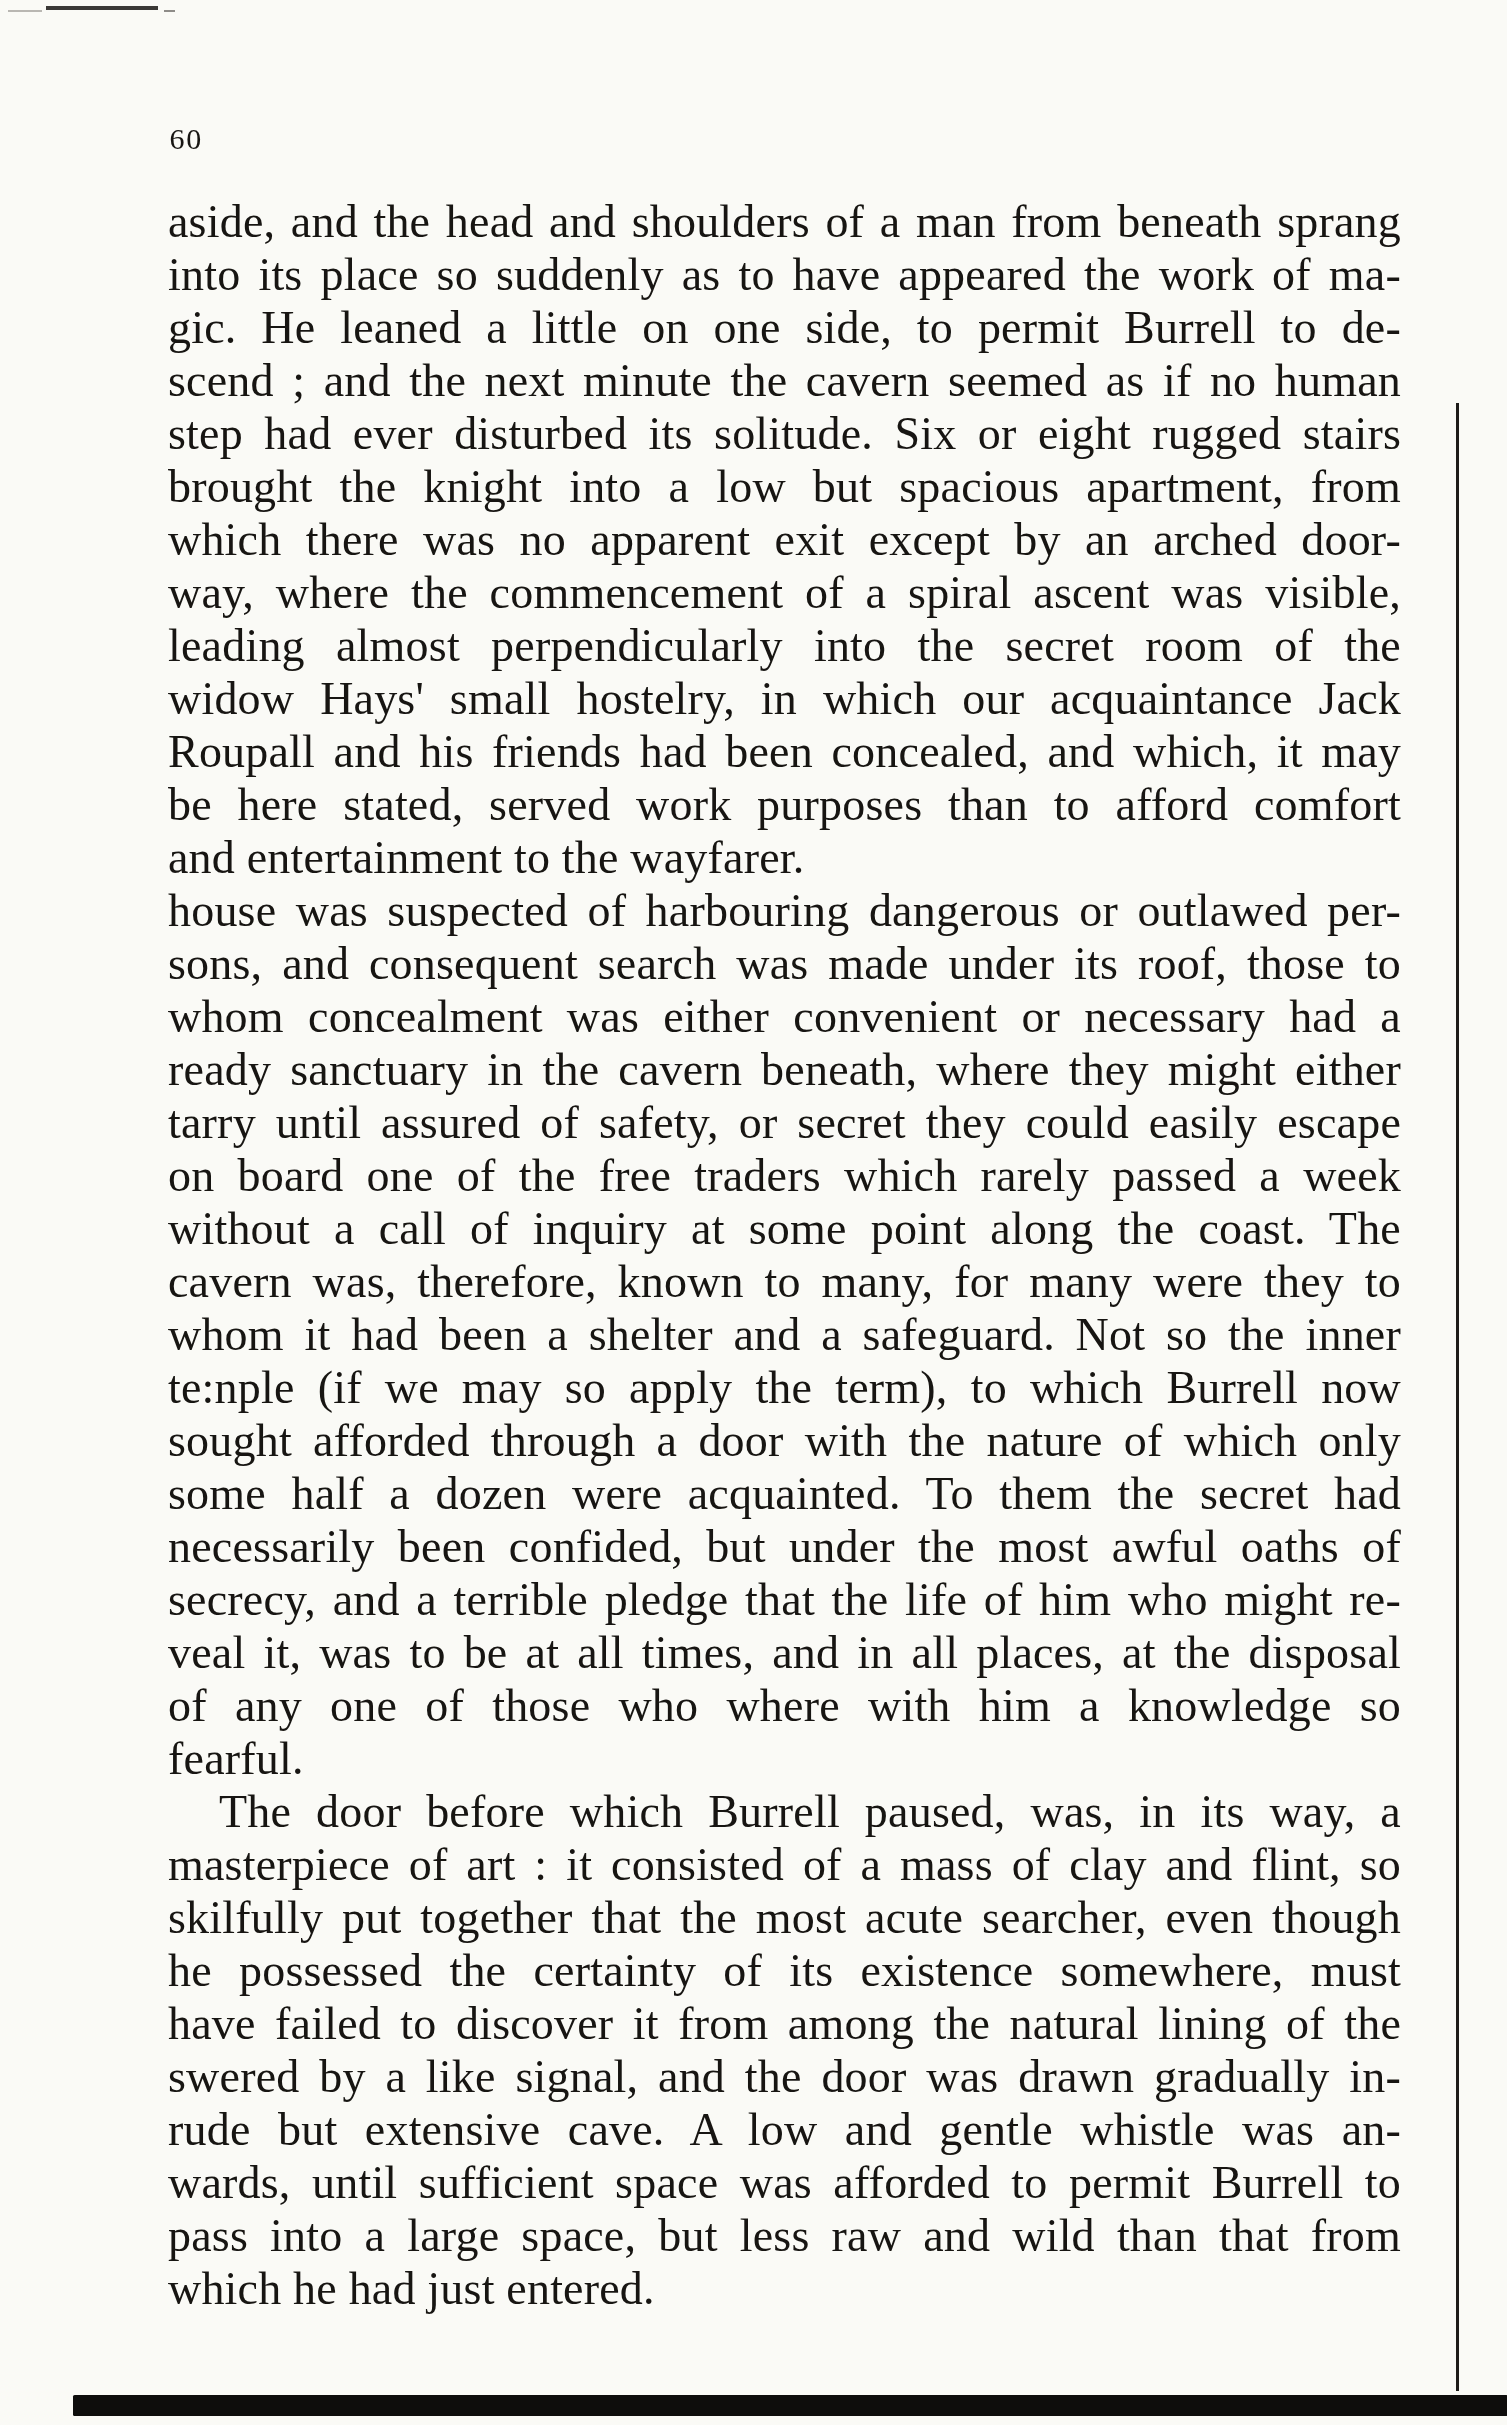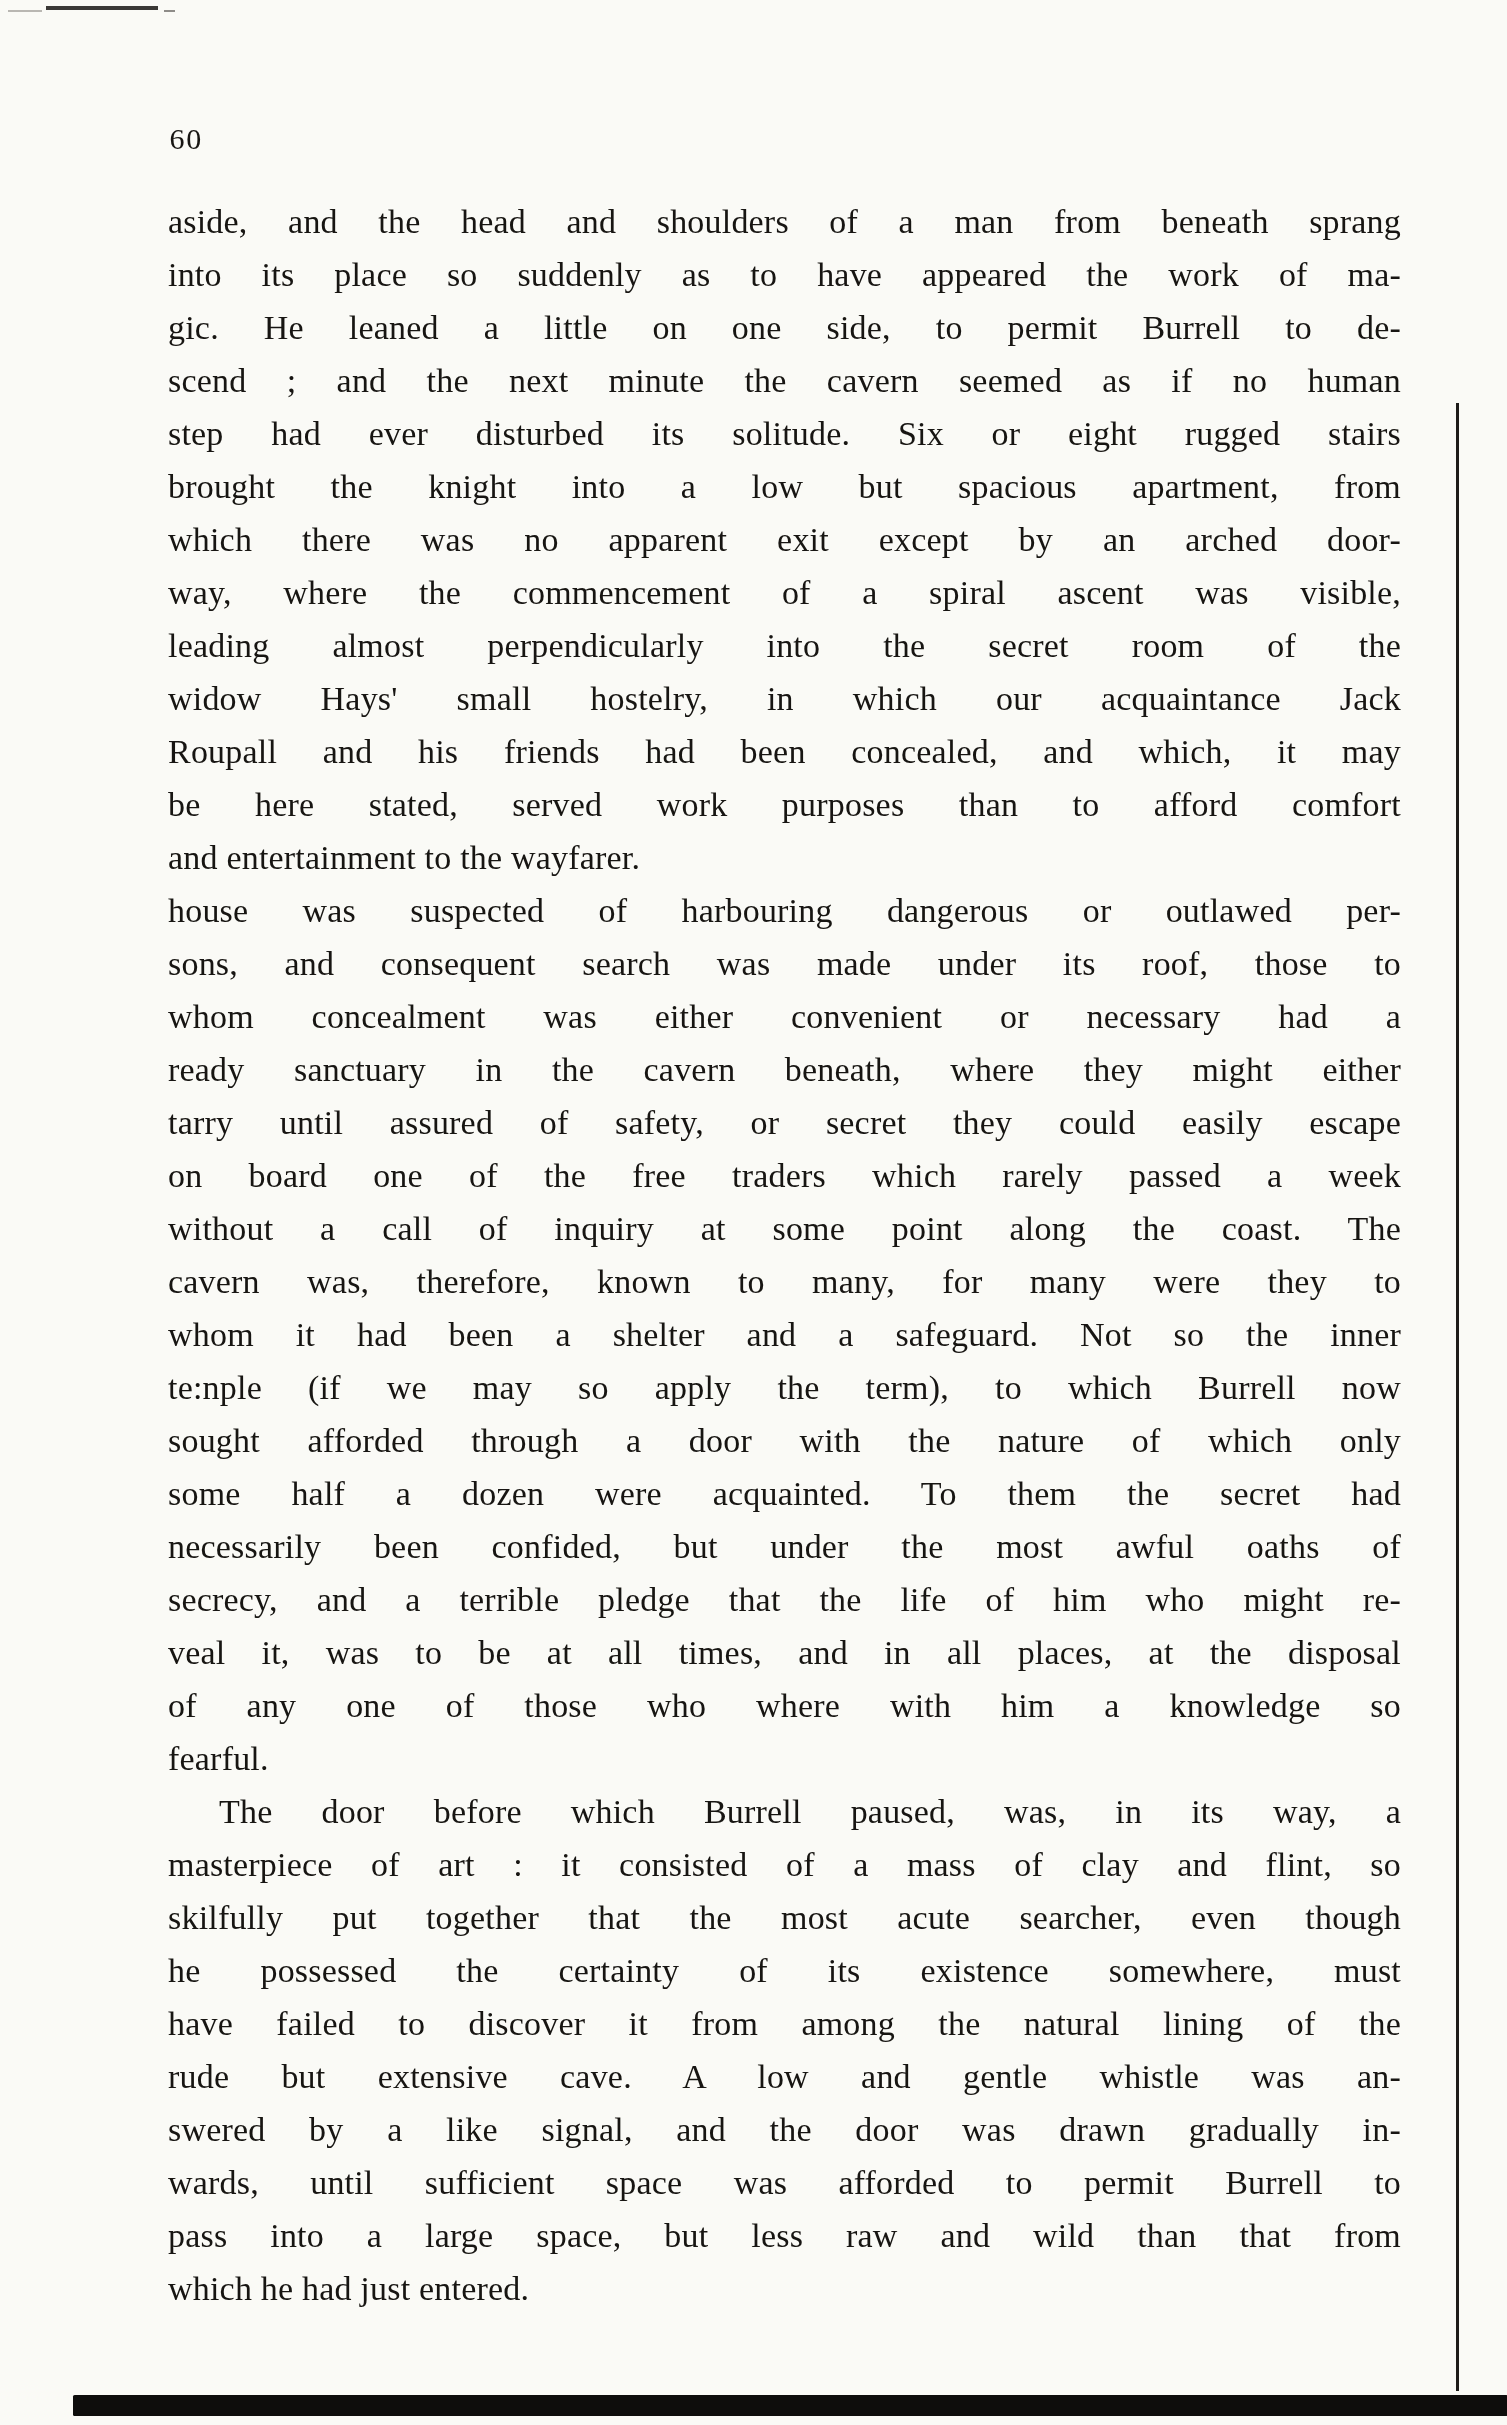--- a/index.html
+++ b/index.html
@@ -42,21 +42,21 @@
     letter-spacing: 4.8px;
     word-spacing: 8px;
   }
 
   
   .body-text {
     position: absolute;
     top: 195px;
     left: 168px;
     width: 1233px;
-    font-size: 34px;
+    font-size: 46px;
     line-height: 53px;
     letter-spacing: 0.2px;
   }
   .paragraph { margin: 0; }
   .line {
     text-align: justify;
     text-align-last: justify;
     -moz-text-align-last: justify;
     white-space: normal;
   }
@@ -158,20 +158,20 @@
       <div class="line">veal it, was to be at all times, and in all places, at the disposal</div>
       <div class="line">of any one of those who where with him a knowledge so</div>
       <div class="line last">fearful.</div>
     </div>
     <div class="paragraph">
       <div class="line indent">The door before which Burrell paused, was, in its way, a</div>
       <div class="line">masterpiece of art : it consisted of a mass of clay and flint, so</div>
       <div class="line">skilfully put together that the most acute searcher, even though</div>
       <div class="line">he possessed the certainty of its existence somewhere, must</div>
       <div class="line">have failed to discover it from among the natural lining of the</div>
+      <div class="line">swered by a like signal, and the door was drawn gradually in-</div>
       <div class="line">rude but extensive cave.  A low and gentle whistle was an-</div>
-      <div class="line">swered by a like signal, and the door was drawn gradually in-</div>
       <div class="line">wards, until sufficient space was afforded to permit Burrell to</div>
       <div class="line">pass into a large space, but less raw and wild than that from</div>
       <div class="line last">which he had just entered.</div>
     </div>
   </main>
 
 
 </body></html>

